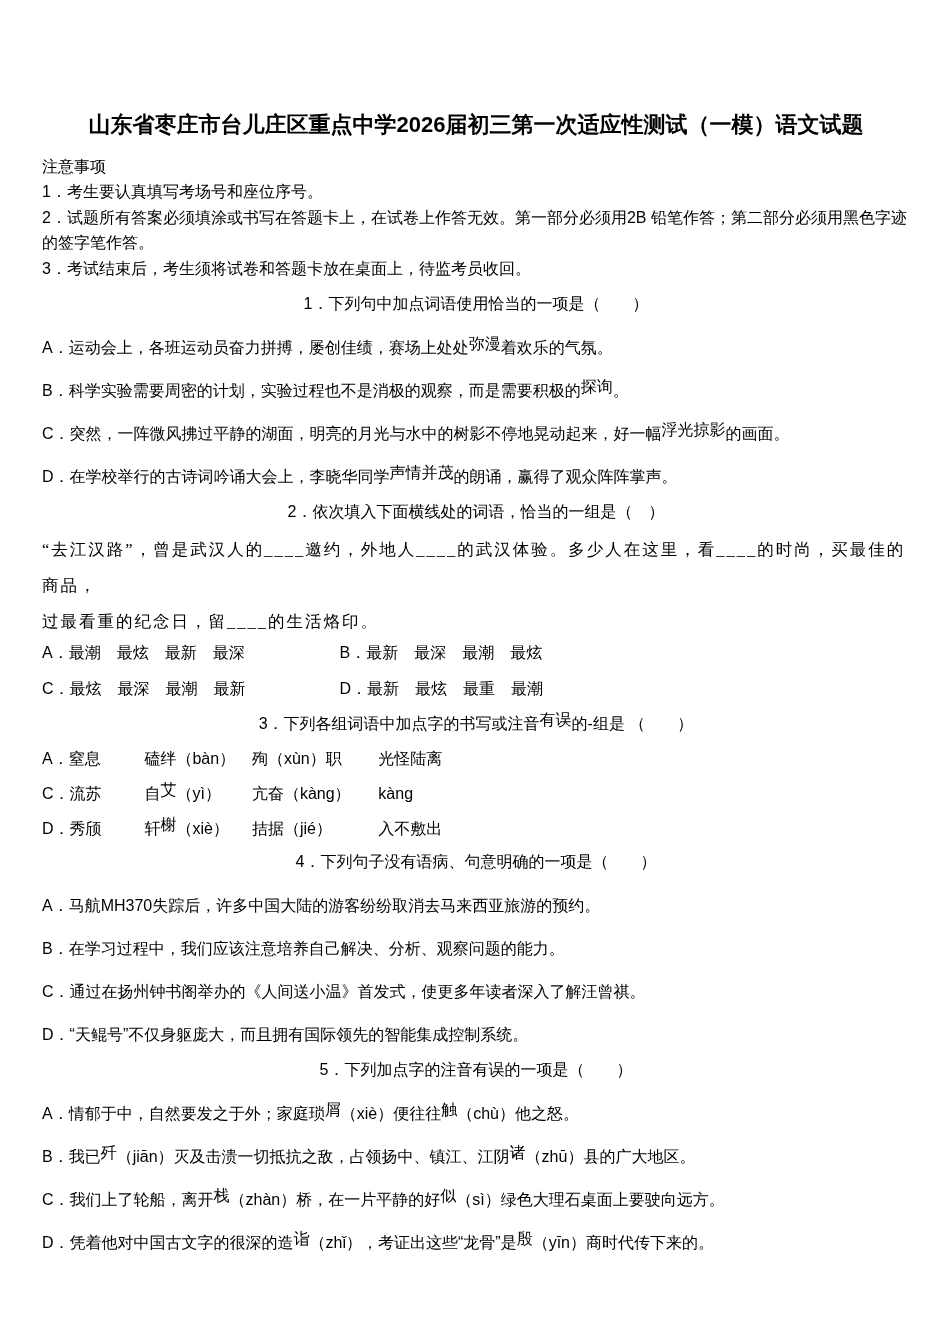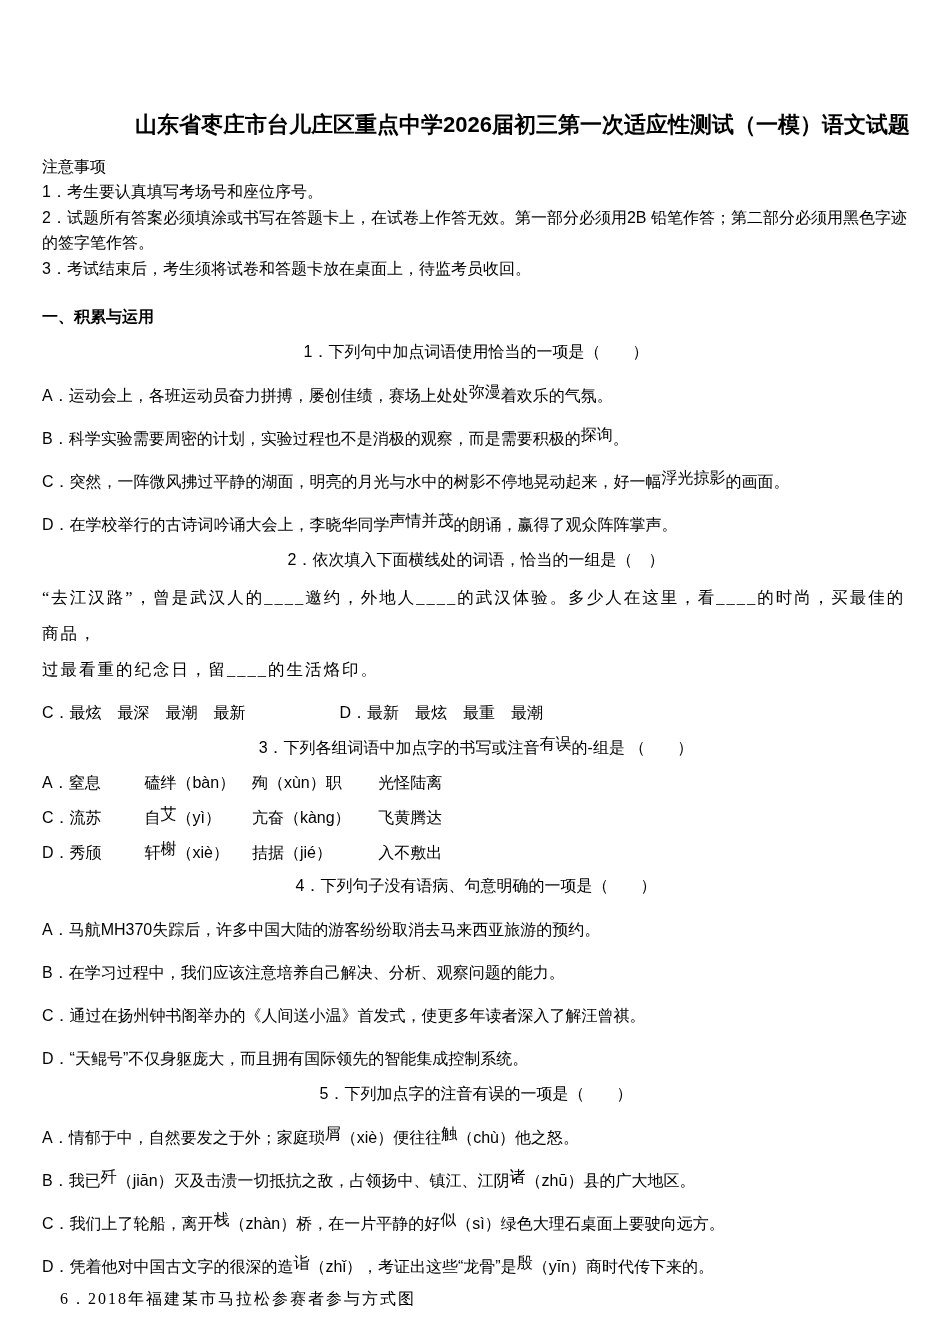--- a/index.html
+++ b/index.html
@@ -12,21 +12,21 @@
     background: #ffffff;
     color: #000000;
     font-family: "Liberation Sans", "DejaVu Sans", sans-serif;
     font-size: 16px;
     overflow: hidden;
   }
   .title {
     margin: 0;
     font-size: 22px;
     font-weight: 700;
-    text-align: right;
+    text-align: center;
     line-height: 30px;
   }
   .notice-head { margin-top: 14px; line-height: 25px; }
   .notice-item { line-height: 25.5px; max-width: 875px; }
   .section-head { margin-top: 24px; font-weight: 700; line-height: 24px; }
   .stem { margin-top: 11px; line-height: 24px; text-align: center; }
   .stem.tight { margin-top: 12px; }
   .stem.q4m { margin-top: 9px; }
   .opt { margin-top: 20px; line-height: 23px; }
   .em-raised { position: relative; top: -4px; }
@@ -53,53 +53,56 @@
 
   <h1 class="title">山东省枣庄市台儿庄区重点中学2026届初三第一次适应性测试（一模）语文试题</h1>
 
   <div>
     <div class="notice-head">注意事项</div>
     <div class="notice-item">1．考生要认真填写考场号和座位序号。</div>
     <div class="notice-item">2．试题所有答案必须填涂或书写在答题卡上，在试卷上作答无效。第一部分必须用2B 铅笔作答；第二部分必须用黑色字迹的签字笔作答。</div>
     <div class="notice-item">3．考试结束后，考生须将试卷和答题卡放在桌面上，待监考员收回。</div>
   </div>
 
-  <div class="section-head">一、积累与运用</div>
 
   <div>
     <div class="stem">1．下列句中加点词语使用恰当的一项是（　　）</div>
     <div class="opt"><span>A．运动会上，各班运动员奋力拼搏，屡创佳绩，赛场上处处</span><span class="em-raised">弥漫</span><span>着欢乐的气氛。</span></div>
     <div class="opt"><span>B．科学实验需要周密的计划，实验过程也不是消极的观察，而是需要积极的</span><span class="em-raised">探询</span><span>。</span></div>
     <div class="opt"><span>C．突然，一阵微风拂过平静的湖面，明亮的月光与水中的树影不停地晃动起来，好一幅</span><span class="em-raised">浮光掠影</span><span>的画面。</span></div>
     <div class="opt"><span>D．在学校举行的古诗词吟诵大会上，李晓华同学</span><span class="em-raised">声情并茂</span><span>的朗诵，赢得了观众阵阵掌声。</span></div>
   </div>
 
   <div>
     <div class="stem tight">2．依次填入下面横线处的词语，恰当的一组是（　）</div>
     <div class="passage-line first kai">“去江汉路”，曾是武汉人的____邀约，外地人____的武汉体验。多少人在这里，看____的时尚，买最佳的商品，</div>
     <div class="passage-line kai">过最看重的纪念日，留____的生活烙印。</div>
+    <div class="opt-grid-row">
+      <span class="opt-col1">A．最潮　最炫　最新　最深</span>
+      <span>B．最新　最深　最潮　最炫</span>
+    </div>
     <div class="opt-grid-row second">
       <span class="opt-col1">C．最炫　最深　最潮　最新</span>
       <span>D．最新　最炫　最重　最潮</span>
     </div>
   </div>
 
   <div>
     <div class="stem tight"><span>3．下列各组词语中加点字的书写或注音</span><span class="em-raised">有误</span><span>的-组是 （　　）</span></div>
     <div class="w-row">
       <span class="w-c1"><span>A．窒息</span></span>
       <span class="w-c2"><span>磕绊（bàn）</span></span>
       <span class="w-c3"><span>殉（xùn）职</span></span>
       <span class="w-c4"><span>光怪陆离</span></span>
     </div>
     <div class="w-row">
       <span class="w-c1"><span>C．流苏</span></span>
       <span class="w-c2"><span>自</span><span class="em-raised">艾</span><span>（yì）</span></span>
       <span class="w-c3"><span>亢奋（kàng）</span></span>
-      <span class="w-c4"><span>飞黄腾达</span></span>
+      <span class="w-c4"><span>kàng</span></span>
     </div>
     <div class="w-row">
       <span class="w-c1"><span>D．秀颀</span></span>
       <span class="w-c2"><span>轩</span><span class="em-raised">榭</span><span>（xiè）</span></span>
       <span class="w-c3"><span>拮据（jié）</span></span>
       <span class="w-c4"><span>入不敷出</span></span>
     </div>
   </div>
 
   <div>
@@ -111,15 +114,14 @@
   </div>
 
   <div>
     <div class="stem tight">5．下列加点字的注音有误的一项是（　　）</div>
     <div class="opt"><span>A．情郁于中，自然要发之于外；家庭琐</span><span class="em-raised">屑</span><span>（xiè）便往往</span><span class="em-raised">触</span><span>（chù）他之怒。</span></div>
     <div class="opt"><span>B．我已</span><span class="em-raised">歼</span><span>（jiān）灭及击溃一切抵抗之敌，占领扬中、镇江、江阴</span><span class="em-raised">诸</span><span>（zhū）县的广大地区。</span></div>
     <div class="opt"><span>C．我们上了轮船，离开</span><span class="em-raised">栈</span><span>（zhàn）桥，在一片平静的好</span><span class="em-raised">似</span><span>（sì）绿色大理石桌面上要驶向远方。</span></div>
     <div class="opt"><span>D．凭着他对中国古文字的很深的造</span><span class="em-raised">诣</span><span>（zhǐ），考证出这些“龙骨”是</span><span class="em-raised">殷</span><span>（yīn）商时代传下来的。</span></div>
   </div>
 
-  <div class="q6-line kai">6．2018年福建某市马拉松参赛者参与方式图</div>
 
 </div>
 
 </body></html>

